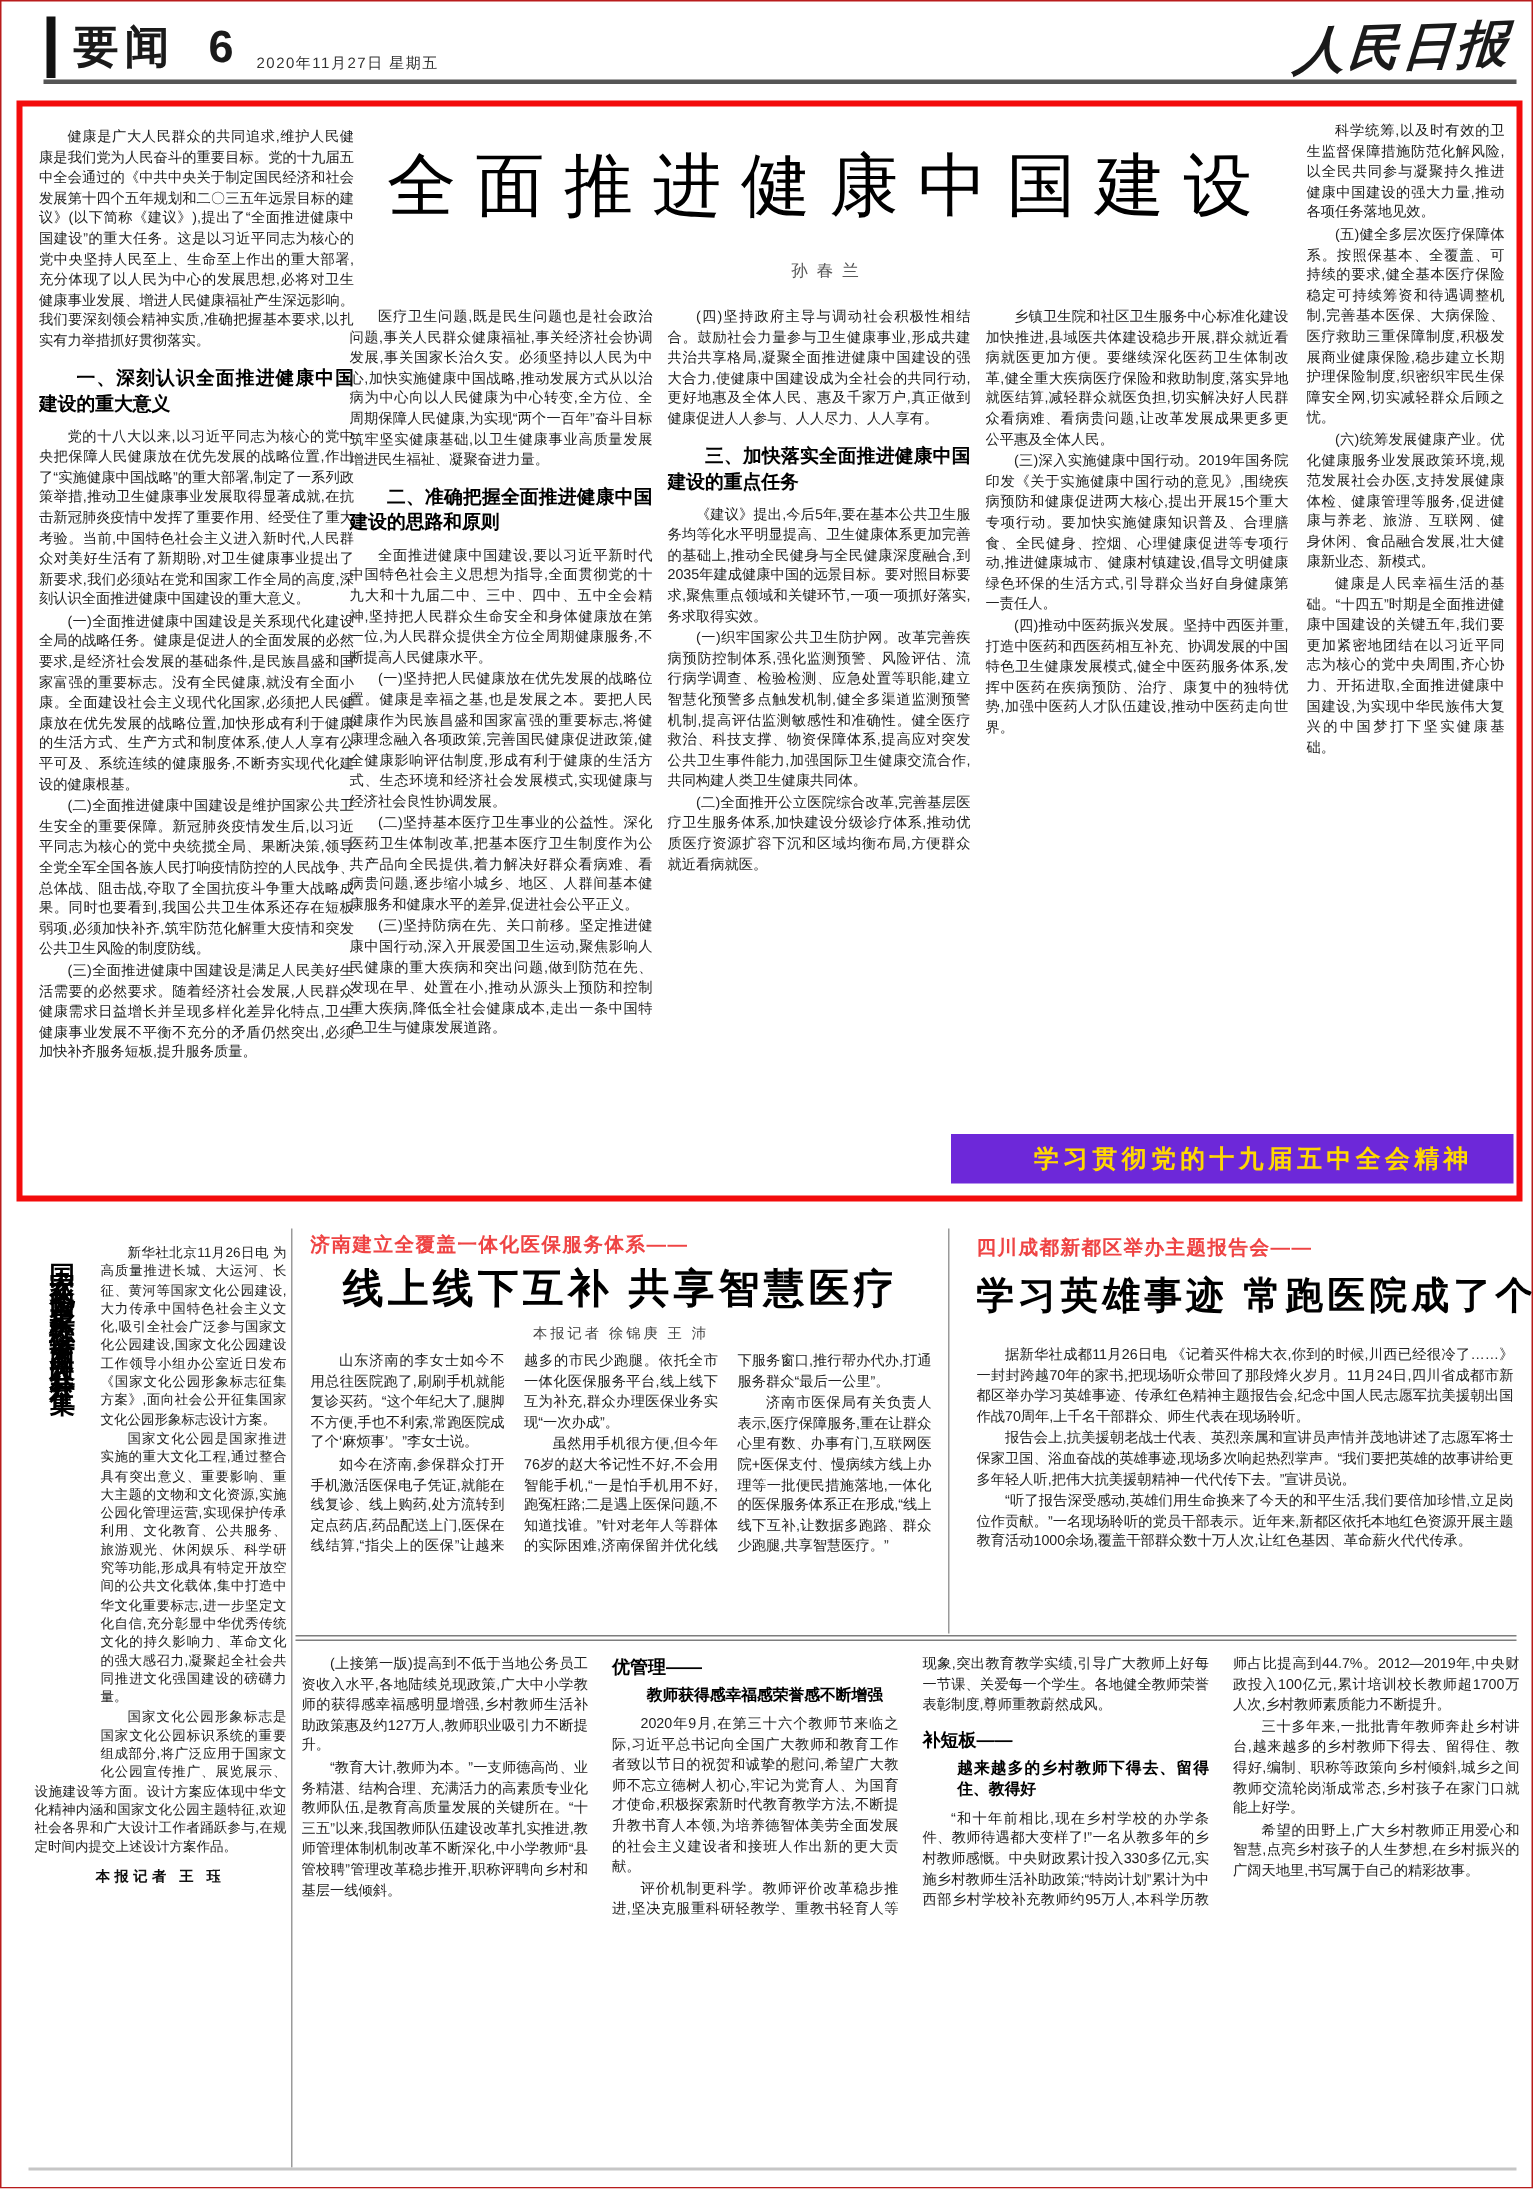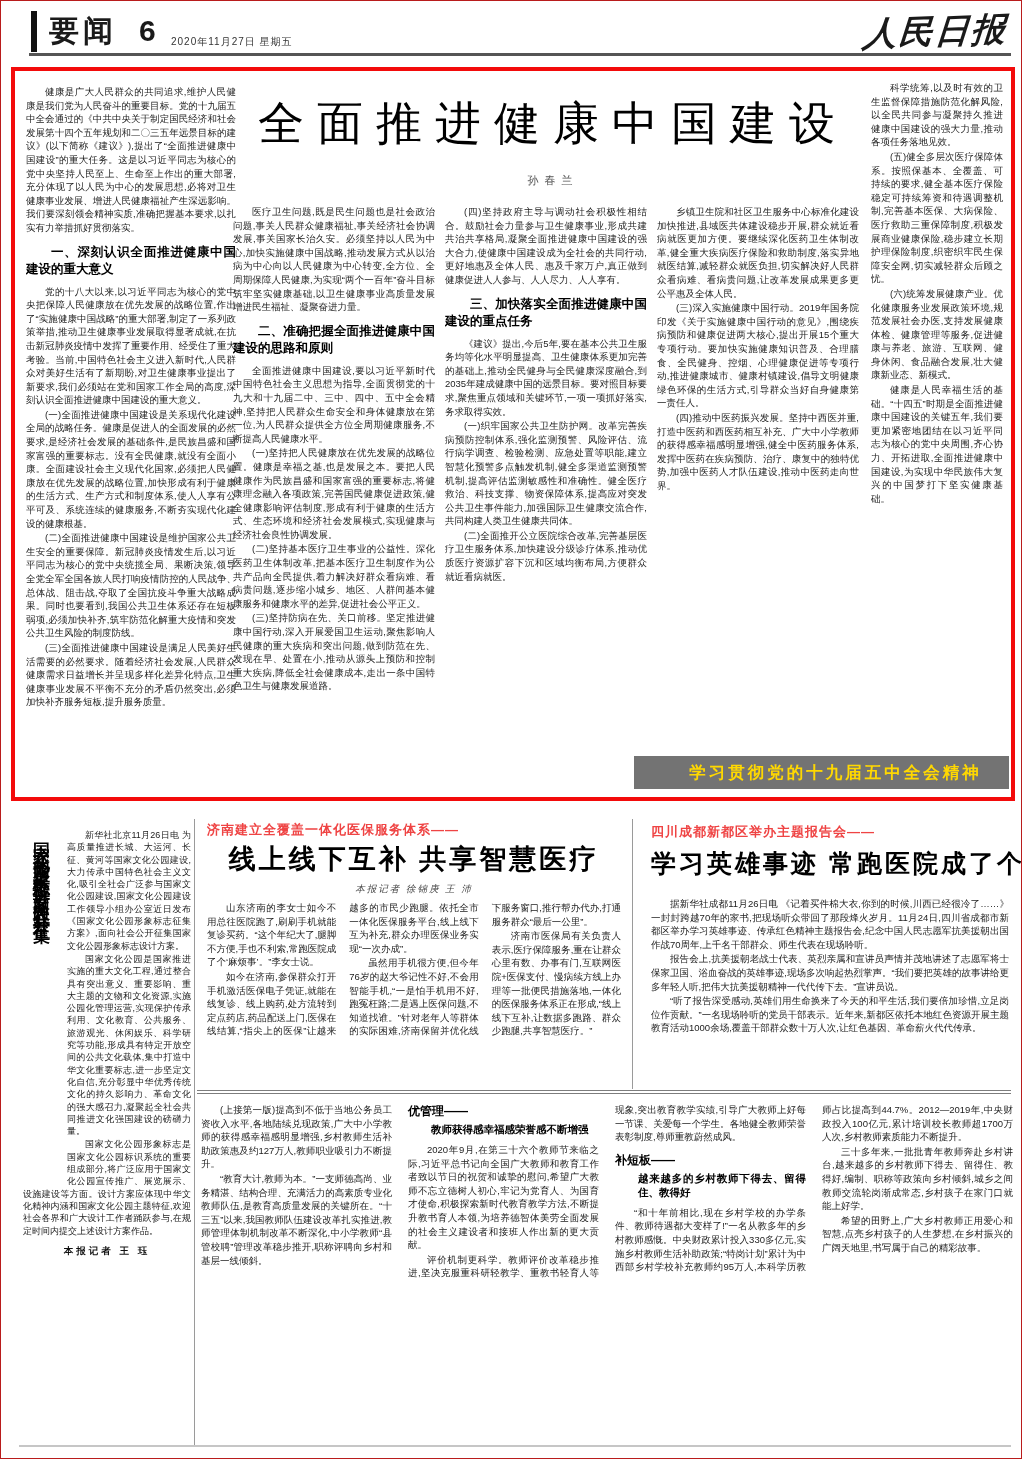--- a/index.html
+++ b/index.html
@@ -21,37 +21,37 @@
   #main-box{position:absolute;left:10px;top:66px;width:1004px;height:734px;
             border:4px solid #f30b0b;background:#fff;}
   .mb-inner{position:relative;width:996px;height:726px;overflow:hidden;}
   .ncol{position:absolute;overflow:hidden;text-align:justify;}
   .b-p{font-size:9.5px;line-height:13.6px;text-indent:2em;color:#222;margin:0 0 1px 0;}
   .b-h{font-size:12.5px;line-height:17px;font-weight:bold;text-indent:2em;margin:9px 0 7px 0;color:#000;}
   .main-headline{position:absolute;left:216px;top:22px;width:644px;text-align:center;
                  font-size:46px;font-weight:normal;letter-spacing:13px;color:#000;white-space:nowrap;}
   .main-author{position:absolute;left:216px;top:102px;width:644px;text-align:center;
                font-size:11px;color:#555;letter-spacing:6px;}
-  .banner{position:absolute;left:619px;top:685px;width:375px;height:33px;background:#737373;
+  .banner{position:absolute;left:619px;top:685px;width:375px;height:33px;background:#6d28d9;
           color:#ffd800;font-size:16.5px;font-weight:bold;letter-spacing:3px;
           display:flex;align-items:center;justify-content:center;padding-left:28px;}
   
   .vdiv{position:absolute;width:1px;background:#9a9a9a;}
   .hdouble{position:absolute;height:4px;border-top:1.5px solid #7d7d7d;border-bottom:1.5px solid #7d7d7d;}
   #left-art{position:absolute;left:22px;top:828px;width:168px;height:606px;overflow:hidden;text-align:justify;}
   .vhead{float:left;width:36px;height:358px;writing-mode:vertical-rl;text-orientation:upright;
          font-size:17px;font-weight:bold;letter-spacing:4px;line-height:36px;margin-right:8px;color:#000;}
   #left-art .b-p{font-size:9px;line-height:12.3px;}
   .left-byline{clear:none;text-align:center;font-size:9.5px;font-weight:bold;letter-spacing:3px;
                margin-top:8px;color:#111;}
   .kicker{position:absolute;font-size:13px;font-weight:bold;color:#ef4444;letter-spacing:1px;}
   .sub-headline{position:absolute;text-align:center;font-weight:bold;color:#000;white-space:nowrap;}
   #jinan-headline{left:206px;top:840px;width:414px;font-size:27px;letter-spacing:3px;}
   #jinan-byline{position:absolute;left:206px;top:882px;width:414px;text-align:center;
-                font-size:9.5px;color:#444;letter-spacing:2px;font-style:italic;}
+                font-size:9.5px;color:#444;letter-spacing:2px;}
   #jinan-body{position:absolute;left:206px;top:900px;width:414px;height:186px;overflow:hidden;
               column-count:3;column-gap:13px;text-align:justify;}
   #chengdu-headline{left:650px;top:846px;width:358px;font-size:25px;letter-spacing:3px;}
   #chengdu-body{position:absolute;left:650px;top:896px;width:358px;height:190px;overflow:hidden;text-align:justify;}
   #teachers-body{position:absolute;left:200px;top:1102px;width:812px;height:340px;overflow:hidden;
                  column-count:4;column-gap:16px;text-align:justify;}
   .b-sh{font-size:12px;font-weight:bold;margin:8px 0 3px 0;color:#000;}
   .b-shs{font-size:10.5px;font-weight:bold;margin:0 0 6px 0;padding-left:2.2em;color:#000;}
   .bottom-rule{position:absolute;left:18px;top:1444px;width:992px;height:2px;background:#c6c6c6;}
 </style>
@@ -92,21 +92,21 @@
       <div class="ncol" style="left:430px;top:134px;width:202px;height:586px;">
           <div class="b-p">(四)坚持政府主导与调动社会积极性相结合。鼓励社会力量参与卫生健康事业,形成共建共治共享格局,凝聚全面推进健康中国建设的强大合力,使健康中国建设成为全社会的共同行动,更好地惠及全体人民、惠及千家万户,真正做到健康促进人人参与、人人尽力、人人享有。</div>
           <div class="b-h">三、加快落实全面推进健康中国建设的重点任务</div>
           <div class="b-p">《建议》提出,今后5年,要在基本公共卫生服务均等化水平明显提高、卫生健康体系更加完善的基础上,推动全民健身与全民健康深度融合,到2035年建成健康中国的远景目标。要对照目标要求,聚焦重点领域和关键环节,一项一项抓好落实,务求取得实效。</div>
           <div class="b-p">(一)织牢国家公共卫生防护网。改革完善疾病预防控制体系,强化监测预警、风险评估、流行病学调查、检验检测、应急处置等职能,建立智慧化预警多点触发机制,健全多渠道监测预警机制,提高评估监测敏感性和准确性。健全医疗救治、科技支撑、物资保障体系,提高应对突发公共卫生事件能力,加强国际卫生健康交流合作,共同构建人类卫生健康共同体。</div>
           <div class="b-p">(二)全面推开公立医院综合改革,完善基层医疗卫生服务体系,加快建设分级诊疗体系,推动优质医疗资源扩容下沉和区域均衡布局,方便群众就近看病就医。</div>
         </div>
       <div class="ncol" style="left:642px;top:134px;width:202px;height:544px;">
           <div class="b-p">乡镇卫生院和社区卫生服务中心标准化建设加快推进,县域医共体建设稳步开展,群众就近看病就医更加方便。要继续深化医药卫生体制改革,健全重大疾病医疗保险和救助制度,落实异地就医结算,减轻群众就医负担,切实解决好人民群众看病难、看病贵问题,让改革发展成果更多更公平惠及全体人民。</div>
           <div class="b-p">(三)深入实施健康中国行动。2019年国务院印发《关于实施健康中国行动的意见》,围绕疾病预防和健康促进两大核心,提出开展15个重大专项行动。要加快实施健康知识普及、合理膳食、全民健身、控烟、心理健康促进等专项行动,推进健康城市、健康村镇建设,倡导文明健康绿色环保的生活方式,引导群众当好自身健康第一责任人。</div>
-          <div class="b-p">(四)推动中医药振兴发展。坚持中西医并重,打造中医药和西医药相互补充、广大中小学教师的获得感幸福感明显增强,健全中医药服务体系,发挥中医药在疾病预防、治疗、康复中的独特优势,加强中医药人才队伍建设,推动中医药走向世界。</div>
+          <div class="b-p">(四)推动中医药振兴发展。坚持中西医并重,打造中医药和西医药相互补充、协调发展的中国特色卫生健康发展模式,健全中医药服务体系,发挥中医药在疾病预防、治疗、康复中的独特优势,加强中医药人才队伍建设,推动中医药走向世界。</div>
         </div>
       <div class="ncol" style="left:856px;top:10px;width:132px;height:666px;">
           <div class="b-p">科学统筹,以及时有效的卫生监督保障措施防范化解风险,以全民共同参与凝聚持久推进健康中国建设的强大力量,推动各项任务落地见效。</div>
           <div class="b-p">(五)健全多层次医疗保障体系。按照保基本、全覆盖、可持续的要求,健全基本医疗保险稳定可持续筹资和待遇调整机制,完善基本医保、大病保险、医疗救助三重保障制度,积极发展商业健康保险,稳步建立长期护理保险制度,织密织牢民生保障安全网,切实减轻群众后顾之忧。</div>
           <div class="b-p">(六)统筹发展健康产业。优化健康服务业发展政策环境,规范发展社会办医,支持发展健康体检、健康管理等服务,促进健康与养老、旅游、互联网、健身休闲、食品融合发展,壮大健康新业态、新模式。</div>
           <div class="b-p">健康是人民幸福生活的基础。“十四五”时期是全面推进健康中国建设的关键五年,我们要更加紧密地团结在以习近平同志为核心的党中央周围,齐心协力、开拓进取,全面推进健康中国建设,为实现中华民族伟大复兴的中国梦打下坚实健康基础。</div>
         </div>
 
       <div class="banner">学习贯彻党的十九届五中全会精神</div>
     </div>

